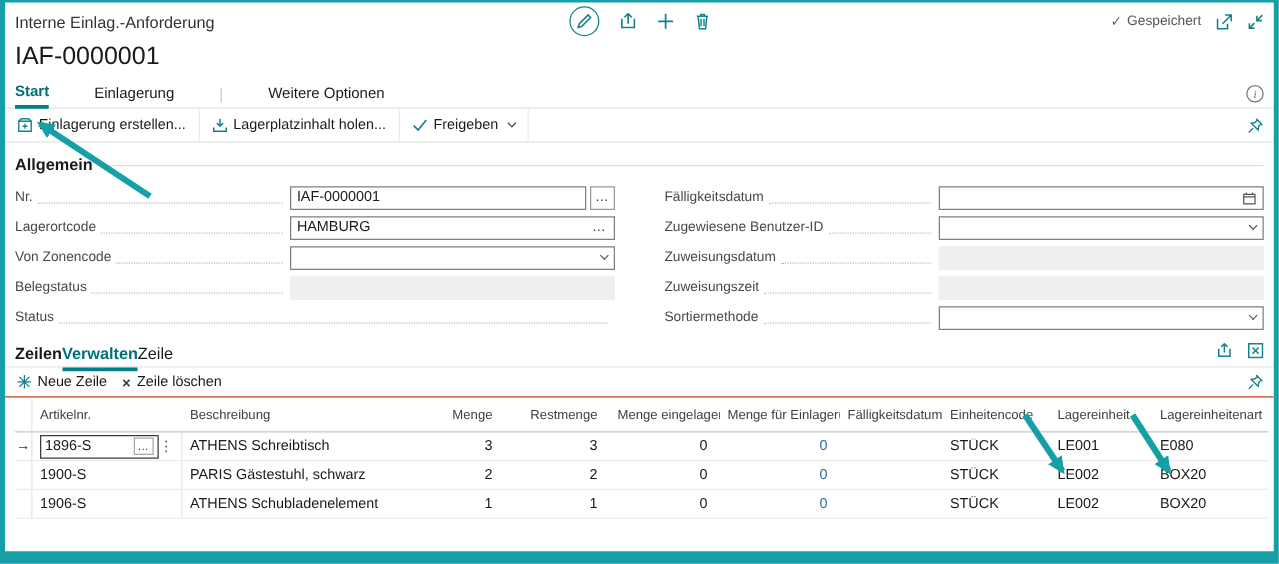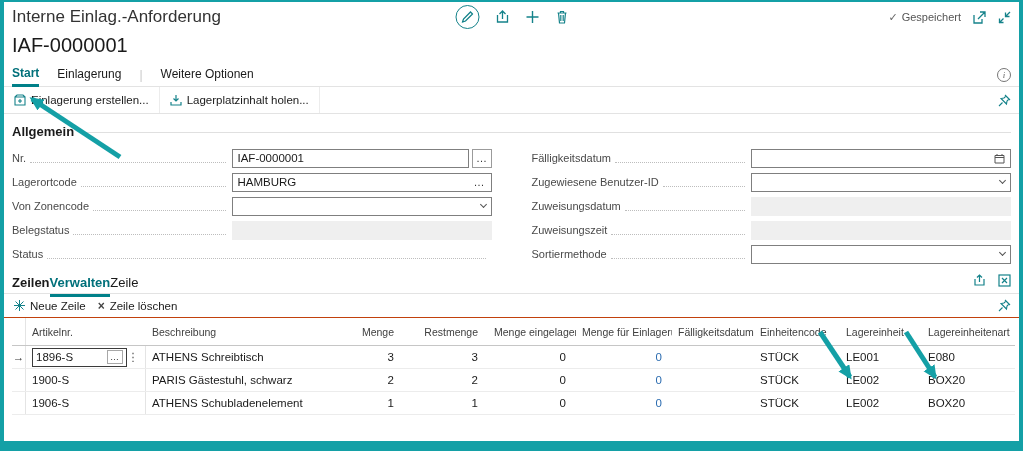--- a/index.html
+++ b/index.html
@@ -4,31 +4,31 @@
 <style>
   * { box-sizing: border-box; }
   body { margin: 0; background: #fff; font-family: "Liberation Sans", sans-serif; }
   .frame {
     position: relative; width: 1023px; height: 451px;
     border: solid #14a0a6; border-width: 2px 4px 10px 4px;
     background: #fff; overflow: hidden;
   }
   
   .topbar { height: 30px; display: flex; align-items: center; padding: 0 8px; position: relative; }
-  .crumb { font-size: 17px; color: #333; }
+  .crumb { font-size: 13px; color: #333; }
   .center-actions { position: absolute; left: 50%; transform: translateX(-50%); display: flex; align-items: center; gap: 16px; }
   .pencil-circle { width: 24px; height: 24px; border: 1px solid #14828a; border-radius: 50%; display: flex; align-items: center; justify-content: center; }
   .tb-icon { display: inline-flex; align-items: center; justify-content: center; cursor: pointer; }
   .tb-right { margin-left: auto; display: flex; align-items: center; gap: 12px; }
   .saved { font-size: 11px; color: #555; display: flex; align-items: center; gap: 4px; }
   .saved .chk { color: #666; font-size: 11px; }
   
   .page-title { font-size: 20px; color: #1a1a1a; padding: 2px 8px 6px 8px; font-weight: 400; }
   
-  .tabs { display: flex; align-items: center; gap: 18px; padding: 0 8px; height: 24px; border-bottom: 1px solid #e3e3e3; font-size: 12px; position: relative; text-align: center; }
+  .tabs { display: flex; align-items: center; gap: 36px; padding: 0 8px; height: 24px; border-bottom: 1px solid #e3e3e3; font-size: 12px; position: relative; text-align: center; }
   .tab { color: #1a1a1a; padding: 3px 0 4px 0; cursor: pointer; }
   .tab.active { color: #00707a; border-bottom: 3px solid #008089; font-weight: 700; }
   .tab-sep { color: #c9c9c9; }
   .tabs-right { margin-left: auto; }
   .info-circle { width: 14px; height: 14px; border: 1px solid #767676; border-radius: 50%; color: #666;
     font-size: 9px; font-style: italic; font-family: "Liberation Serif", serif; display: flex; align-items: center; justify-content: center; }
   
   .actionbar { display: flex; align-items: center; height: 27px; padding: 0 8px; border-bottom: 1px solid #e3e3e3; font-size: 11.5px; }
   .action { display: flex; align-items: center; gap: 5px; color: #1a1a1a; padding: 0 10px; height: 100%; cursor: pointer; border-right: 1px solid #ececec; }
   .action:first-child { padding-left: 2px; }
@@ -163,20 +163,29 @@
     </span>
     <span class="action">
       <span>
         <svg class="ic" width="12" height="12" viewBox="0 0 12 12">
             <path d="M6 1 V7 M3.5 4.5 L6 7 L8.5 4.5" fill="none" stroke="#14828a" stroke-width="1.2"></path>
             <path d="M1 8 V11 H11 V8" fill="none" stroke="#14828a" stroke-width="1.2"></path>
           </svg>
       </span>
       <span>Lagerplatzinhalt holen...</span>
     </span>
+    <span class="action">
+      <span>
+        <svg class="ic" width="12" height="12" viewBox="0 0 12 12">
+            <path d="M1 6.5 L4.5 10 L11 2" fill="none" stroke="#14828a" stroke-width="1.4"></path>
+          </svg>
+      </span>
+      <span>Freigeben</span>
+      <span class="caret"></span>
+    </span>
     <span class="bar-right">
       <span>
         <svg class="ic" width="13" height="13" viewBox="0 0 13 13">
             <path d="M7 1 L12 6 M8 2 L11 5 L9 7 L8.5 10 L3 4.5 L6 4 Z M4.5 8.5 L1 12" fill="none" stroke="#14828a" stroke-width="1.1"></path>
           </svg>
       </span>
     </span>
   </div>
 
   <div class="section">

